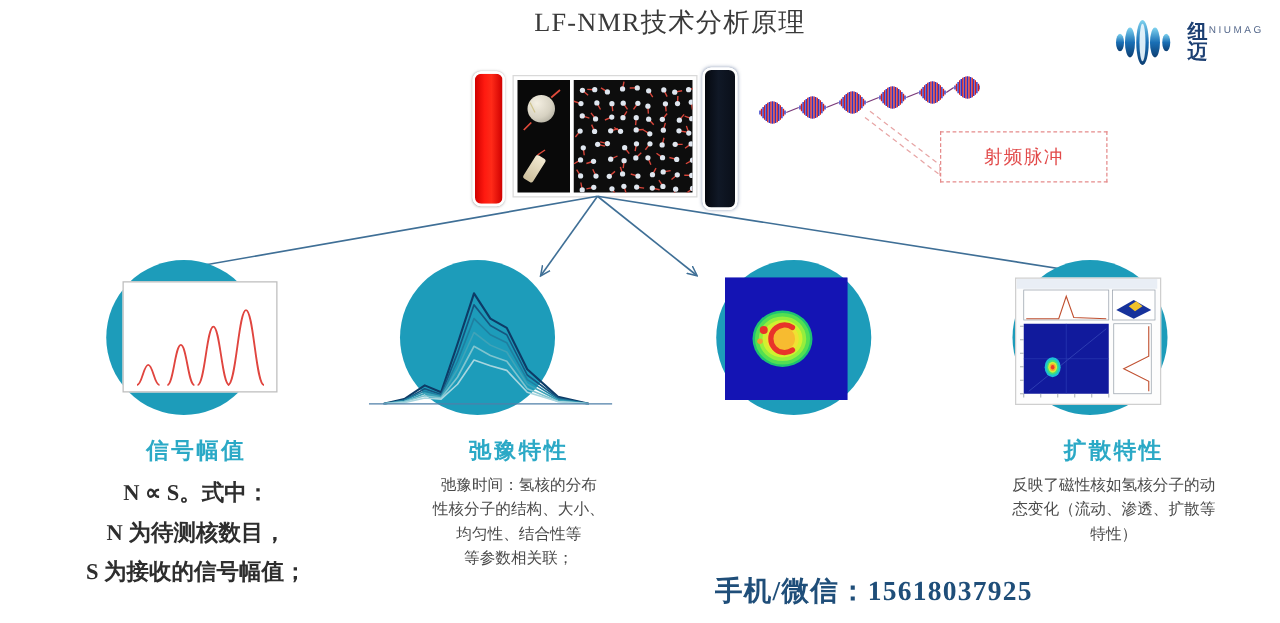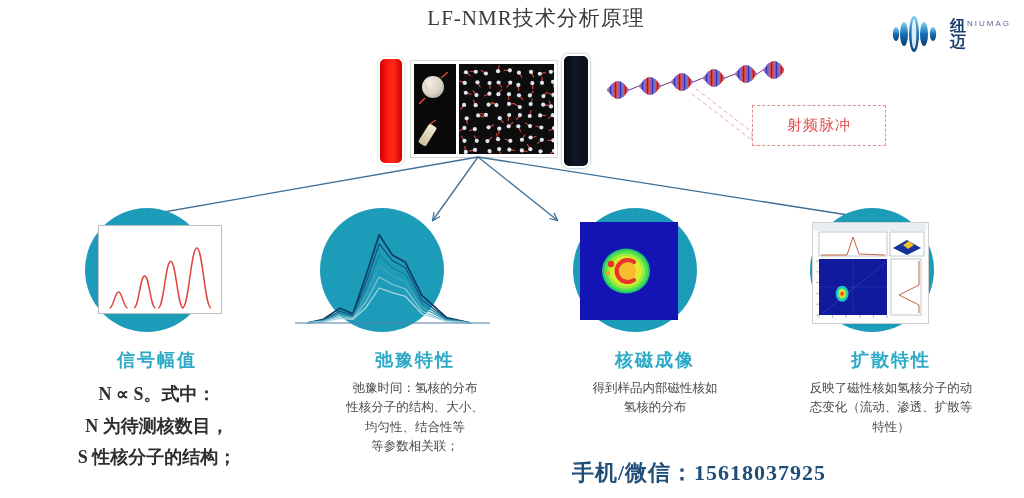--- a/index.html
+++ b/index.html
@@ -546,36 +546,31 @@
         <line x1="3" y1="81.2" x2="6" y2="81.2" stroke="#8d959e" stroke-width=".6"></line>
         <line x1="74" y1="92" x2="74" y2="95" stroke="#8d959e" stroke-width=".6"></line>
         <line x1="3" y1="92" x2="6" y2="92" stroke="#8d959e" stroke-width=".6"></line>
       </svg>
   </div>
 
   <div class="col k1">
     <div class="col-h">信号幅值</div>
     <div class="col-b bold">N ∝ S。式中：</div>
     <div class="col-b bold">N 为待测核数目，</div>
-    <div class="col-b bold">S 性核分子的结构；</div>
+    <div class="col-b bold">S 为接收的信号幅值；</div>
   </div>
 
   <div class="col k2">
     <div class="col-h">弛豫特性</div>
     <div class="col-b">弛豫时间：氢核的分布</div>
     <div class="col-b">性核分子的结构、大小、</div>
     <div class="col-b">均匀性、结合性等</div>
     <div class="col-b">等参数相关联；</div>
   </div>
 
-  <div class="col k3">
-    <div class="col-h">核磁成像</div>
-    <div class="col-b">得到样品内部磁性核如</div>
-    <div class="col-b">氢核的分布</div>
-  </div>
 
   <div class="col k4">
     <div class="col-h">扩散特性</div>
     <div class="col-b">反映了磁性核如氢核分子的动</div>
     <div class="col-b">态变化（流动、渗透、扩散等</div>
     <div class="col-b">特性）</div>
   </div>
 
   <div class="contact">手机/微信：15618037925</div>
 

